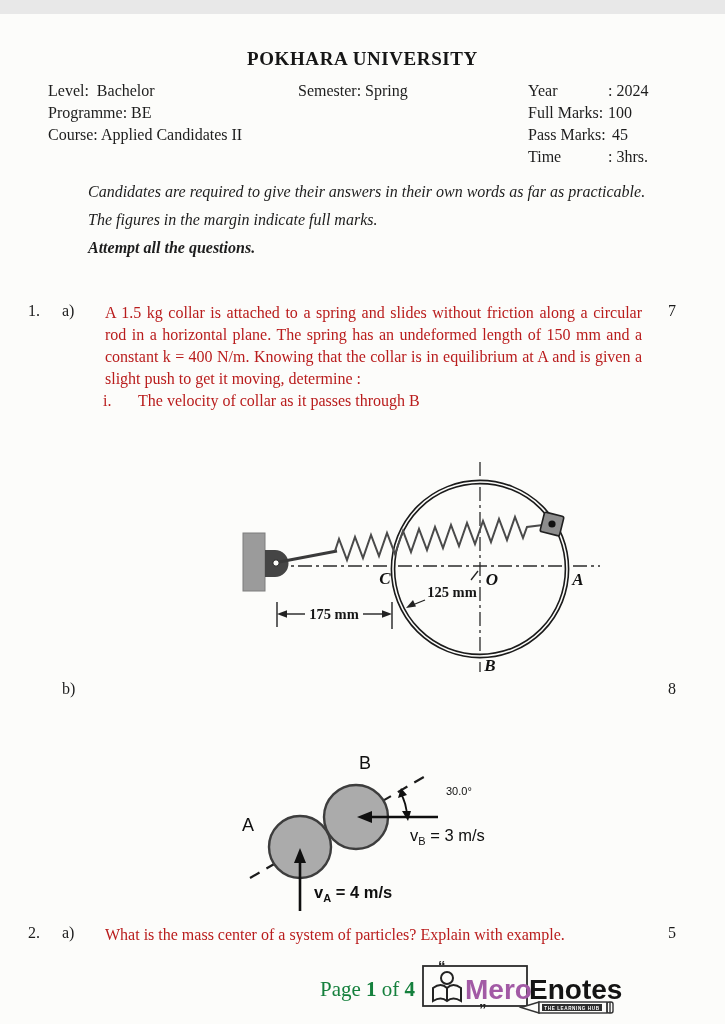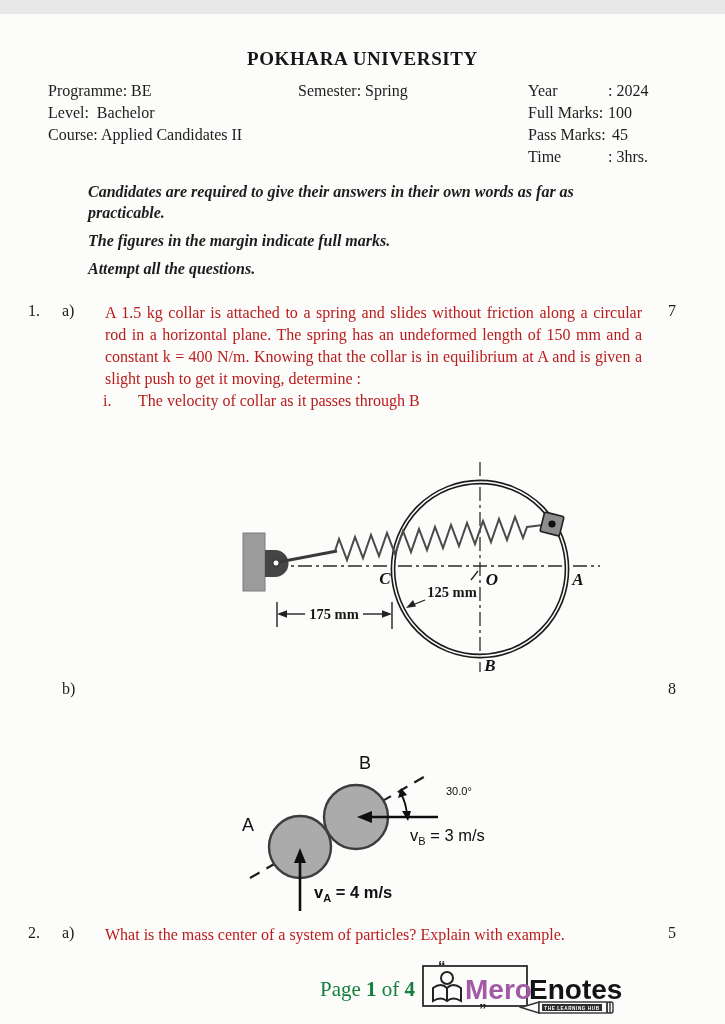--- a/index.html
+++ b/index.html
@@ -14,21 +14,21 @@
     font-size:19px;font-weight:bold;letter-spacing:.6px;color:#161616;
   }
   .meta-line{font-size:16px;line-height:22px;white-space:pre;}
   .meta-left{left:48px;top:66px;}
   .meta-center{left:298px;top:66px;}
   .meta-right{left:528px;top:66px;}
   .mrow{font-size:16px;line-height:22px;}
   .ml{display:inline-block;min-width:80px;white-space:pre;}
   .mv{white-space:pre;}
   .notes{left:88px;top:167px;width:565px;}
-  .note{font-style:italic;font-size:16px;line-height:21px;margin:0 0 7px 0;font-weight:bold;}
+  .note{font-style:italic;font-size:16px;line-height:21px;margin:0 0 7px 0;}
   .note.bold{font-weight:bold;}
   .qnum{font-size:16px;color:#1b1b1b;}
   .qletter{font-size:16px;}
   .qbody{
     font-size:16px;line-height:22px;text-align:justify;width:537px;color:#b91c1c;
   }
   .qmarks{font-size:16px;color:#1b1b1b;}
   .sub{display:flex;text-align:left;}
   .sub .roman{flex:0 0 37px;margin-left:-4px;padding-left:2px;box-sizing:border-box;}
   .figlabel{font-family:"Liberation Sans",sans-serif;color:#101010;}
@@ -39,22 +39,22 @@
   svg .sanslogo{font-family:"Liberation Sans",sans-serif;}
 </style>
 </head>
 <body>
 
 <div class="sheet">
 
   <div class="abs title">POKHARA UNIVERSITY</div>
 
   <div class="abs meta-left">
+    <div class="meta-line">Level:  Bachelor</div>
     <div class="meta-line">Programme: BE</div>
-    <div class="meta-line">Level:  Bachelor</div>
     <div class="meta-line">Course: Applied Candidates II</div>
   </div>
   <div class="abs meta-center">
     <div class="meta-line">Semester: Spring</div>
   </div>
   <div class="abs meta-right">
     <div class="mrow"><span class="ml">Year</span><span class="mv">: 2024</span></div>
     <div class="mrow"><span class="ml">Full Marks:</span><span class="mv">100</span></div>
     <div class="mrow"><span class="ml">Pass Marks:</span><span class="mv"> 45</span></div>
     <div class="mrow"><span class="ml">Time</span><span class="mv">: 3hrs.</span></div>

